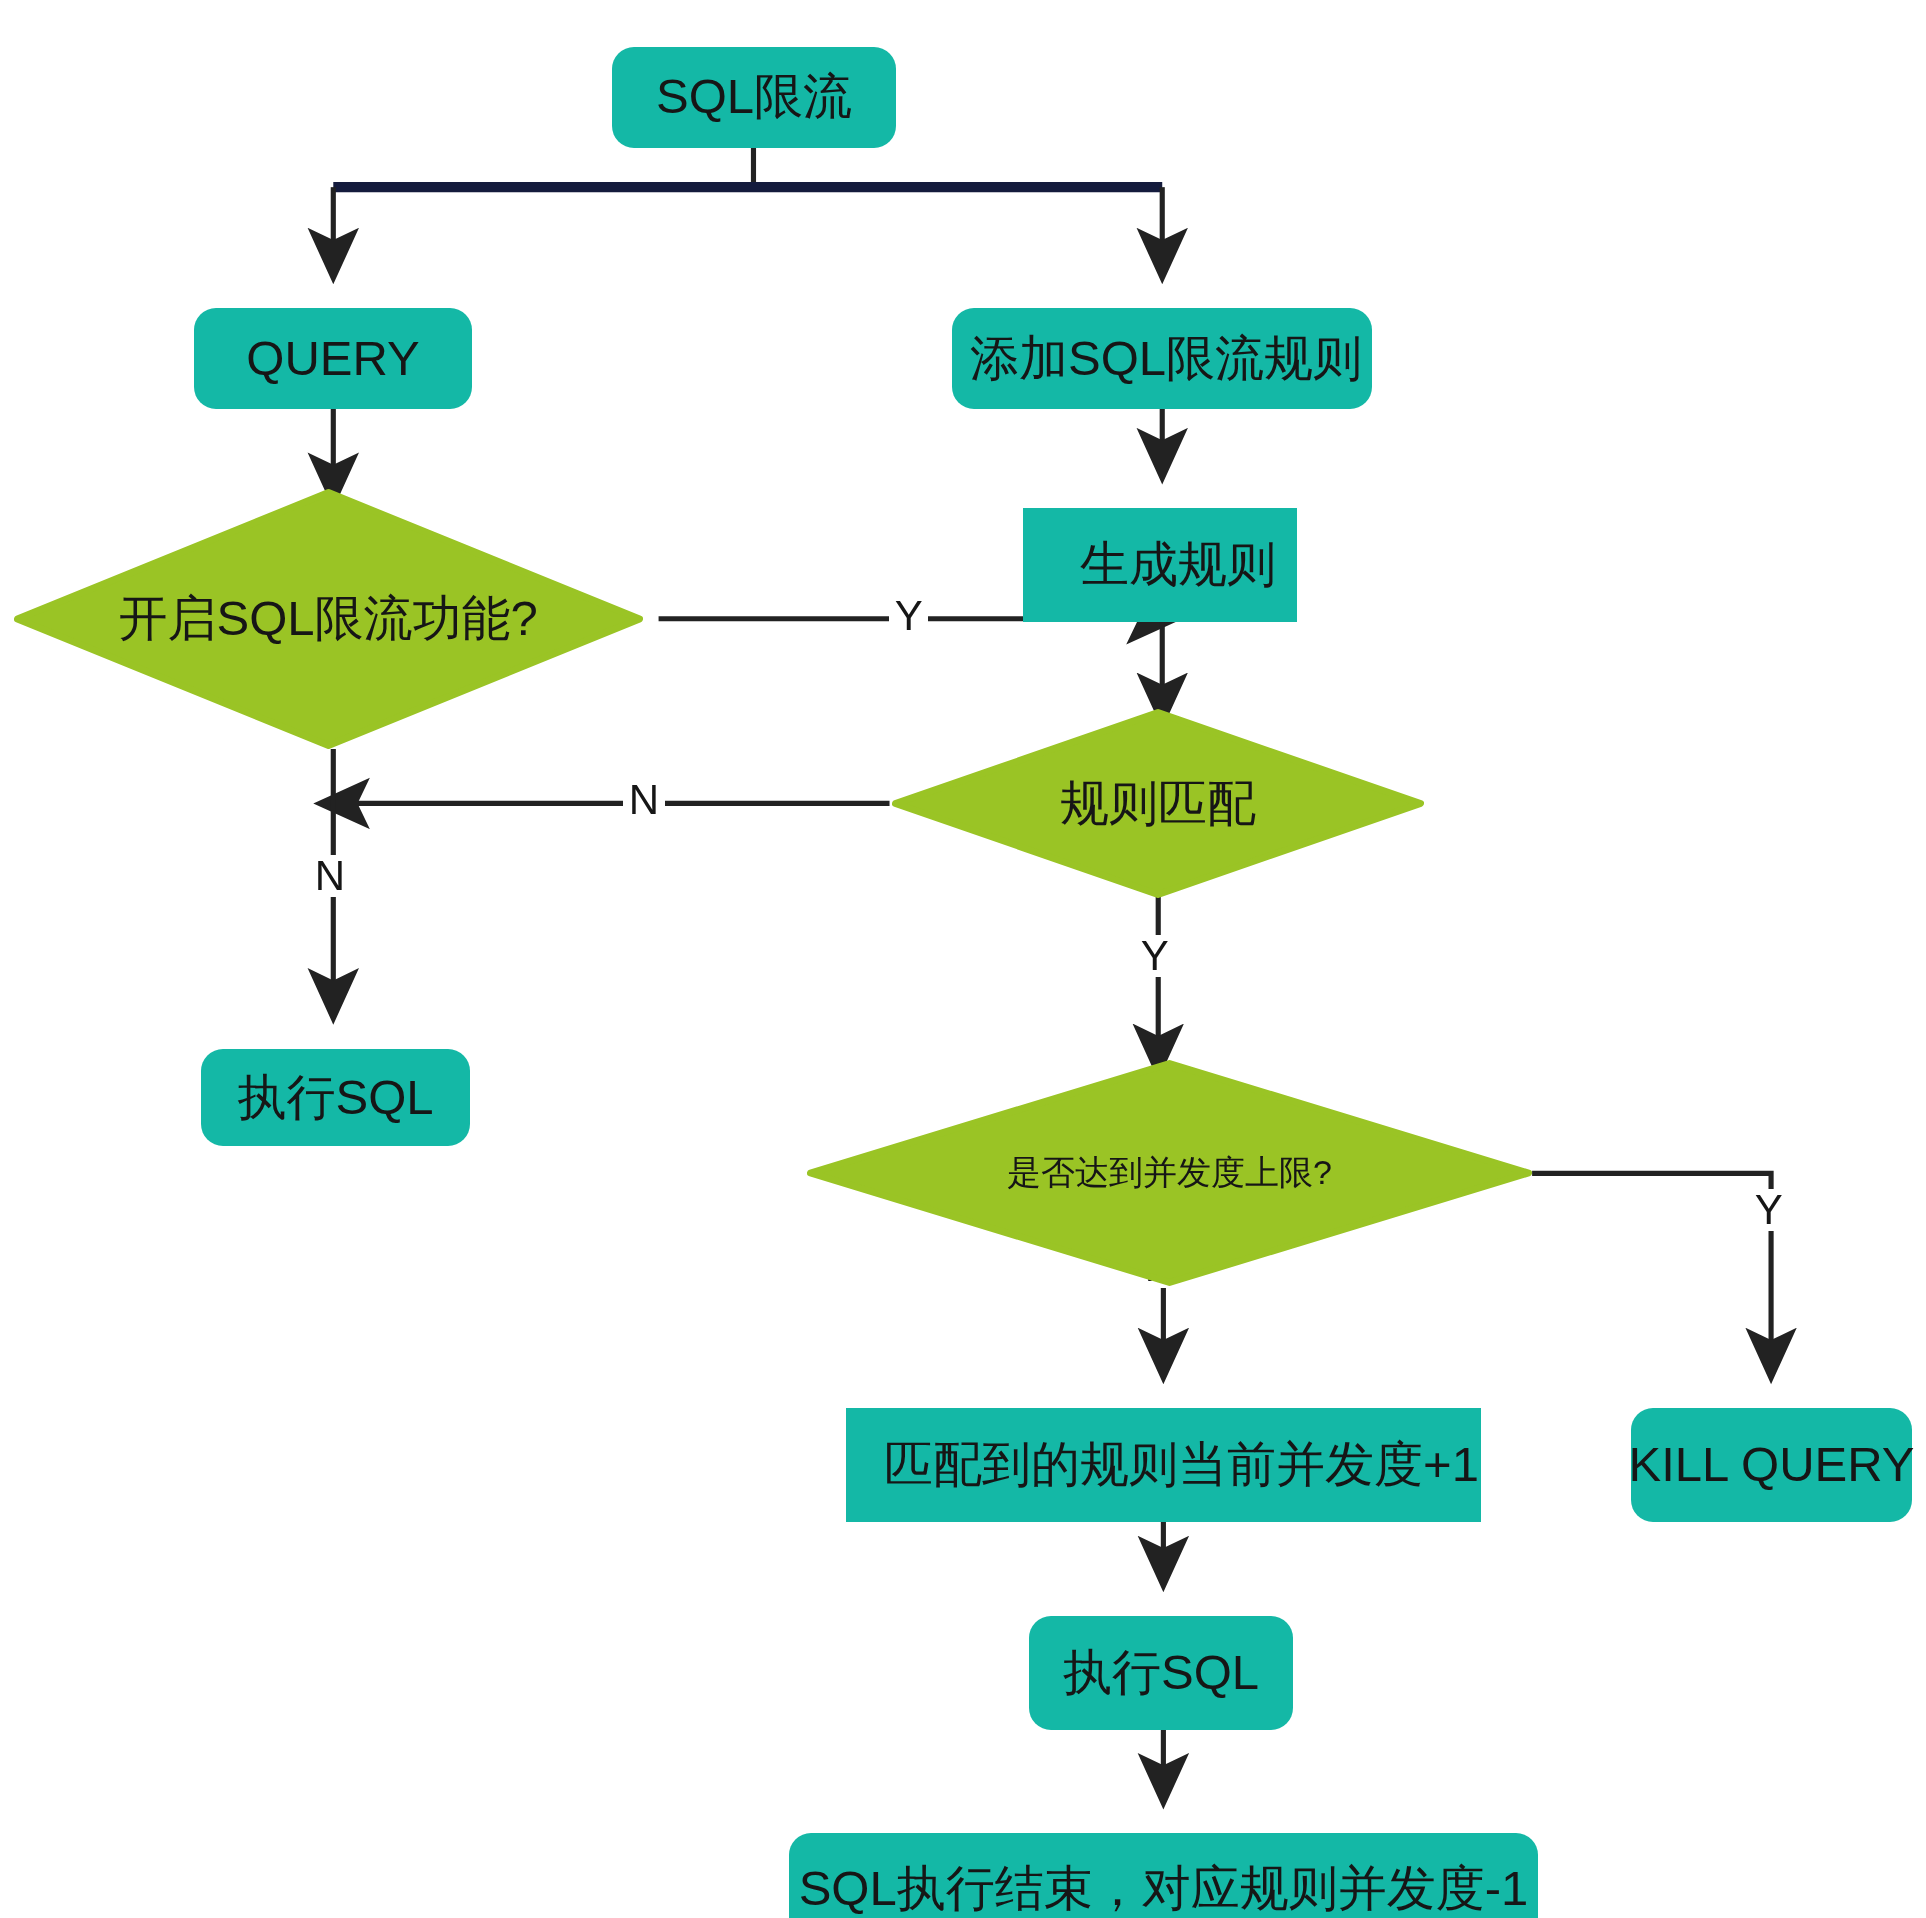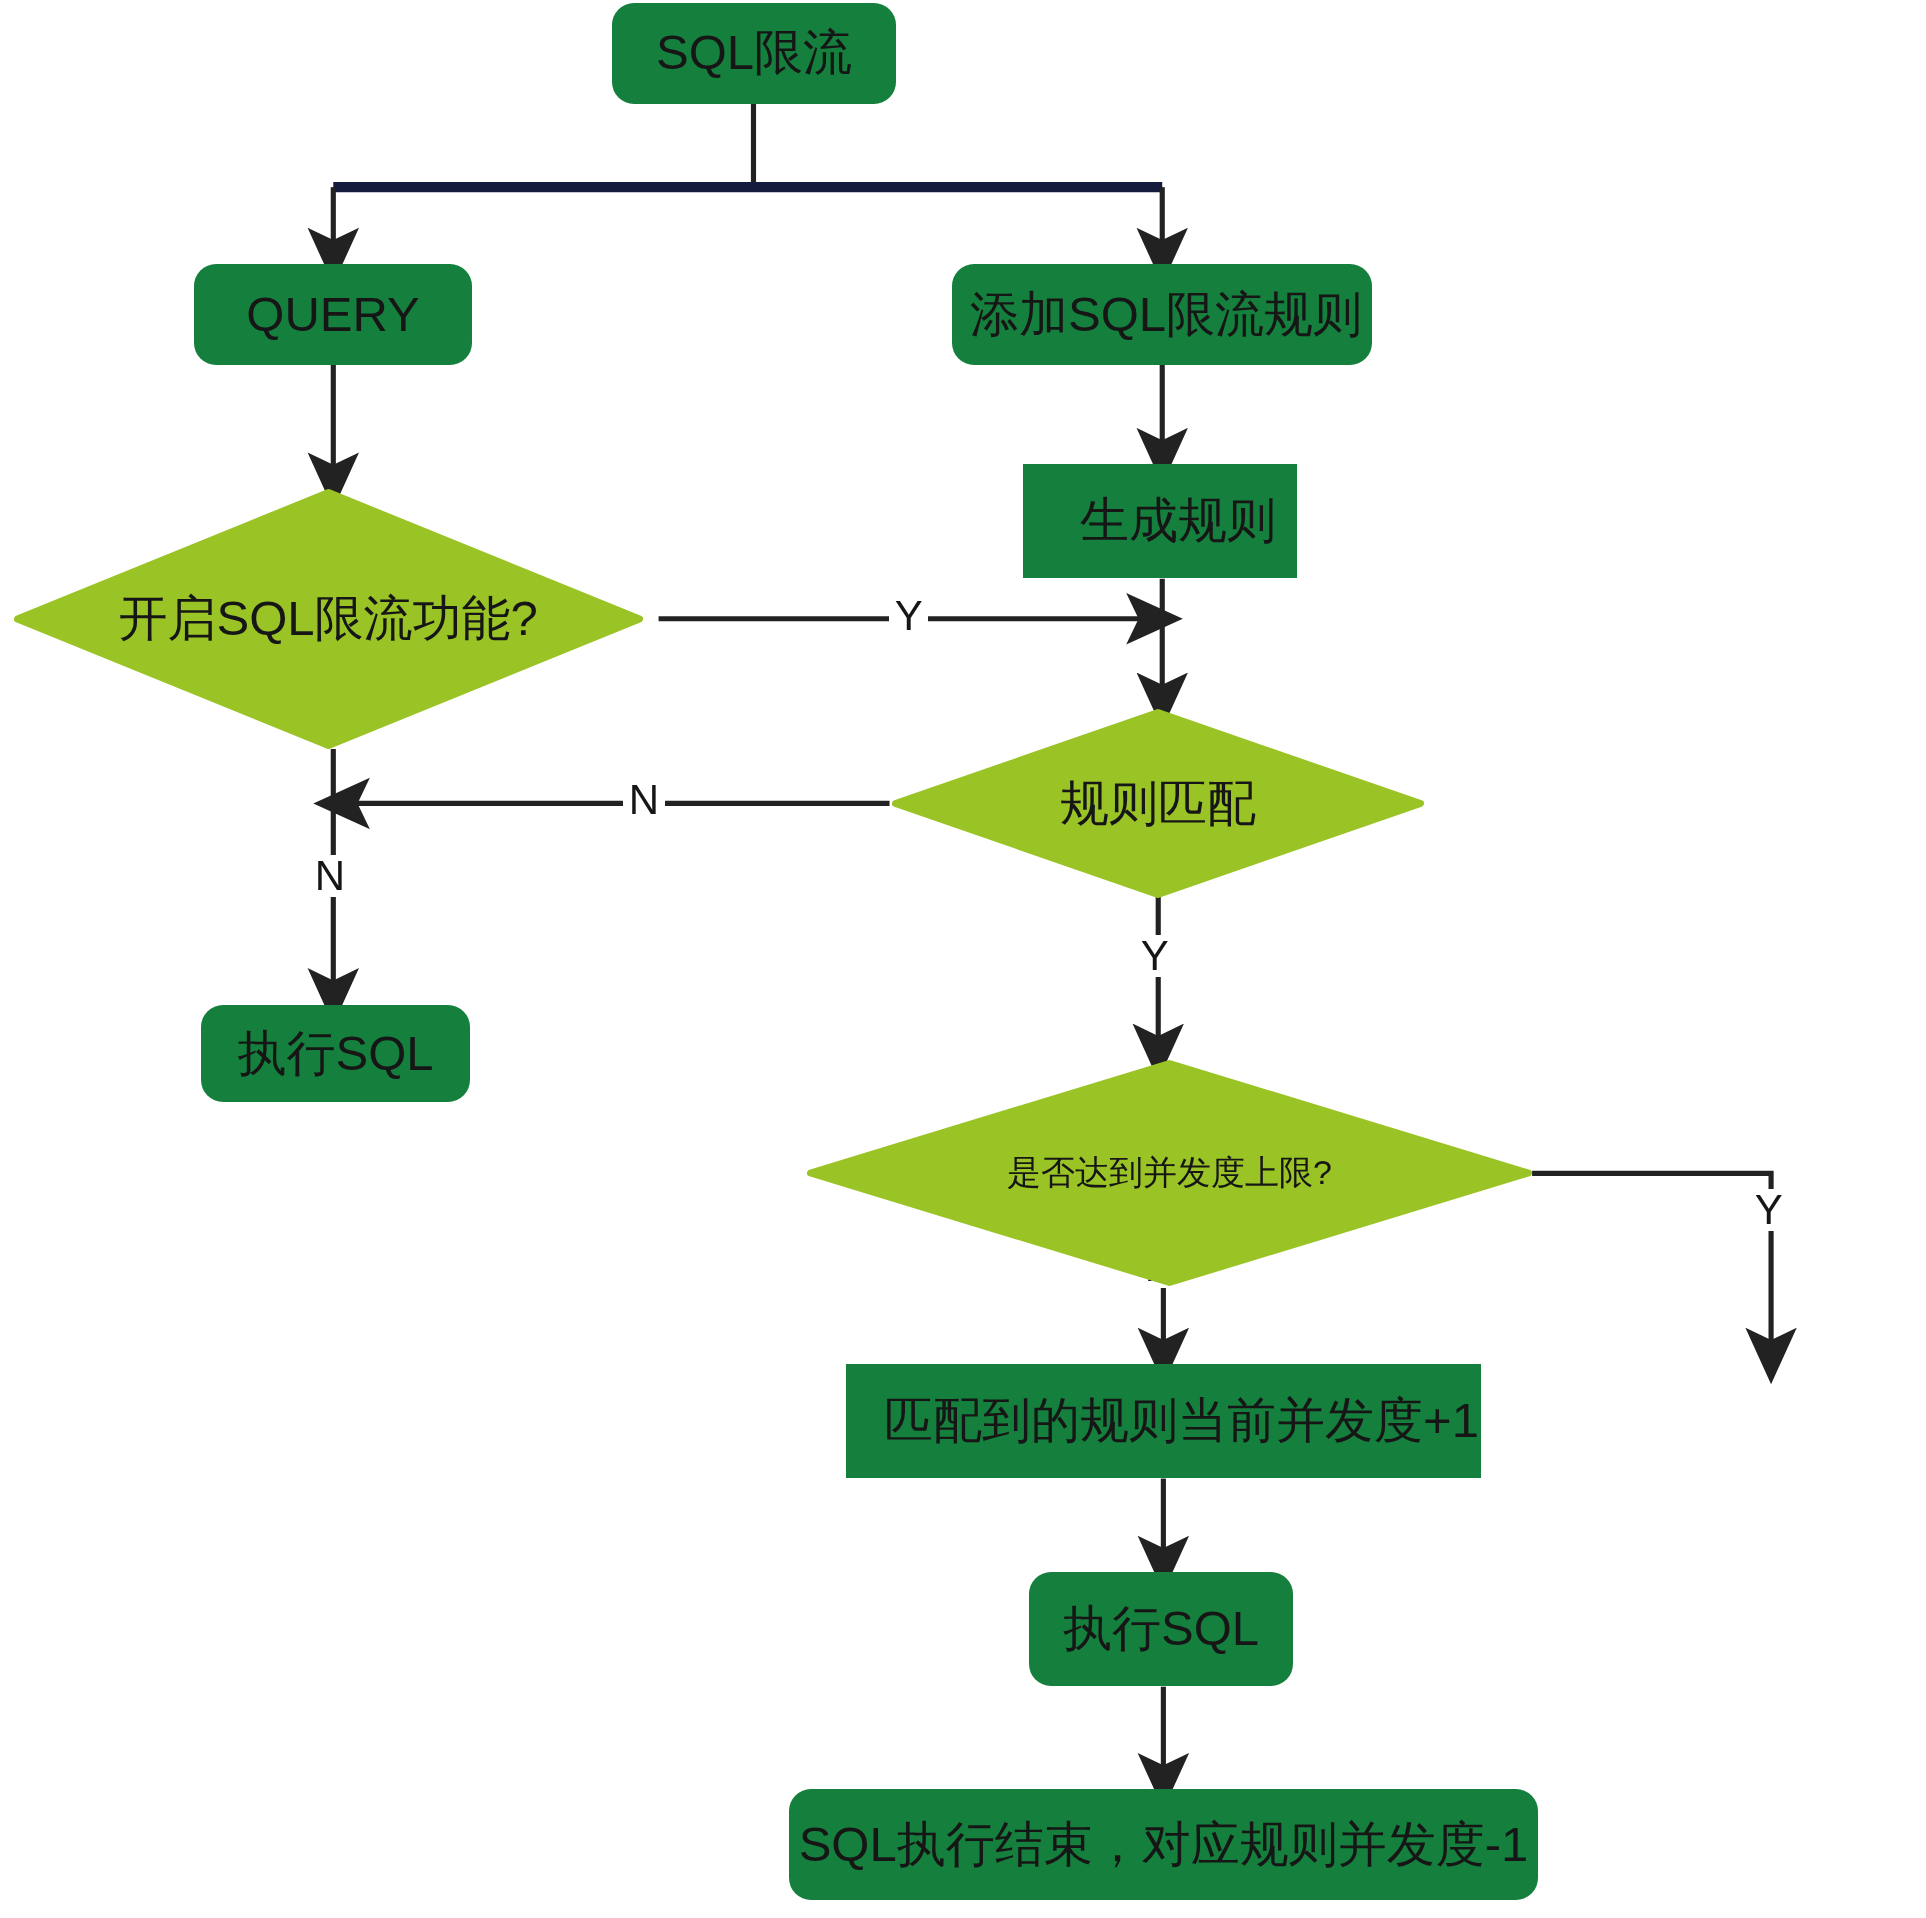--- a/index.html
+++ b/index.html
@@ -7,30 +7,31 @@
   body{font-family:"Liberation Sans","DejaVu Sans",sans-serif;}
   #canvas{
     position:relative;
     width:1926px;
     height:1919px;
     background:#ffffff;
     overflow:hidden;
   }
   .node{
     position:absolute;
-    background:#15803d;
+    background:#14b8a6;
     color:#161616;
     display:flex;
     align-items:center;
     justify-content:center;
     text-align:center;
     line-height:1.1;
     box-sizing:border-box;
     white-space:nowrap;
     z-index:3;
+    margin-top:44px;
   }
   .node.rounded{border-radius:22px;}
   .node.rect{border-radius:0;padding-left:36px;}
   .diamond{
     position:absolute;
     z-index:3;
   }
   .diamond svg{display:block;position:absolute;left:0;top:0;}
   .diamond .dlabel{
     position:absolute;
@@ -149,19 +150,20 @@
 
   <div class="diamond" style="left:807px; top:1060px; width:725px; height:226px;">
     <svg width="725" height="226" viewBox="0 0 1268 395" xmlns="http://www.w3.org/2000/svg">
       <path d="M634,6 L1262,197.5 L634,389 L6,197.5 Z" fill="#9ac425" stroke="#9ac425" stroke-width="12" stroke-linejoin="round"></path>
     </svg>
     <div class="dlabel" style="font-size:34px;">是否达到并发度上限?</div>
   </div>
 
   <div class="node rect" style="left:846px; top:1364px; width:635px; height:114px; font-size:49px;">匹配到的规则当前并发度+1</div>
 
+  <div class="node rounded" style="left:1631px; top:1364px; width:281px; height:114px; font-size:49px;">KILL QUERY</div>
 
   <div class="node rounded" style="left:1029px; top:1572px; width:264px; height:114px; font-size:49px;">执行SQL</div>
 
   <div class="node rounded" style="left:789px; top:1789px; width:749px; height:111px; font-size:49px;">SQL执行结束，对应规则并发度-1</div>
 
 </div>
 
 
 </body></html>

